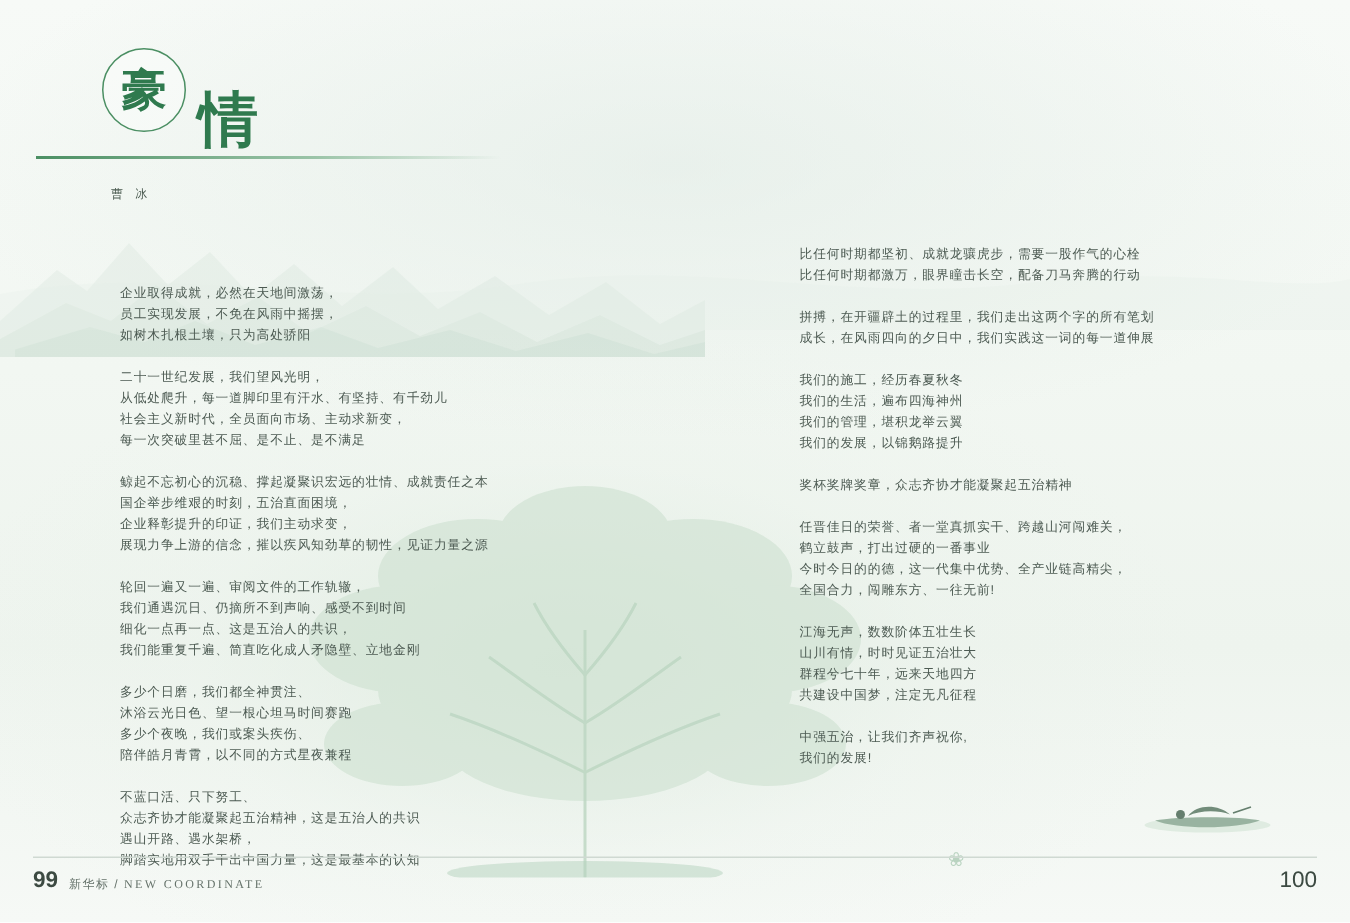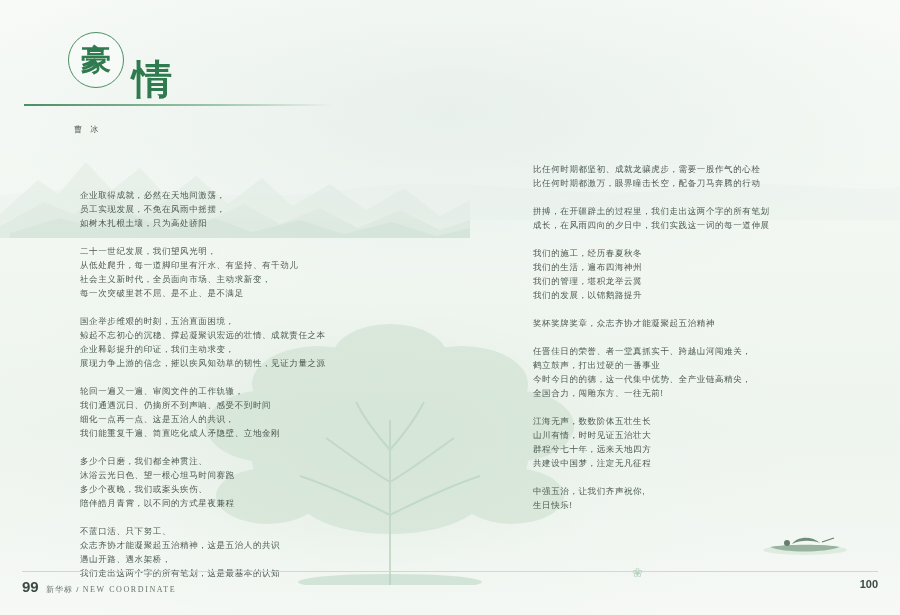--- a/index.html
+++ b/index.html
@@ -61,21 +61,21 @@
   .boat{position:absolute;left:762px;top:528px;width:86px;height:28px;opacity:.85;}
   
   .snow{position:absolute;left:632px;top:565px;color:#b9d3c0;font-size:13px;}
   
   .footrule{
     position:absolute;left:22px;top:571px;width:856px;height:1px;background:#cfd9d2;
   }
   .pageno-l{position:absolute;left:22px;top:578px;color:#3c4a42;font-size:15px;font-weight:700;}
   .foot-l{position:absolute;left:46px;top:584px;color:#66736b;font-size:8px;letter-spacing:1px;}
   .foot-l .en{font-family:"Liberation Serif", serif;letter-spacing:1.6px;}
-  .pageno-r{position:absolute;right:22px;top:578px;color:#3c4a42;font-size:11px;font-weight:700;}
+  .pageno-r{position:absolute;right:22px;top:578px;color:#3c4a42;font-size:15px;font-weight:400;}
   .foot-r{position:absolute;right:52px;top:584px;color:#66736b;font-size:8px;letter-spacing:1px;text-align:right;margin-top:48px;}
   .foot-r .en{font-style:italic;font-family:"Liberation Serif", serif;}
 </style>
 </head>
 <body>
 
 <div class="page">
 
   <svg class="mountains" viewBox="0 0 470 120" preserveAspectRatio="none">
     <path d="M0,96 L38,62 L58,76 L86,44 L112,72 L140,50 L168,80 L196,58 L228,86 L262,60 L292,88 L330,66 L366,92 L404,70 L440,98 L470,82 L470,120 L0,120 Z" fill="#c9dcd0" opacity="0.45"></path>
@@ -128,42 +128,42 @@
         <div class="line">员工实现发展，不免在风雨中摇摆，</div>
         <div class="line">如树木扎根土壤，只为高处骄阳</div>
       </div>
       <div class="stanza">
         <div class="line">二十一世纪发展，我们望风光明，</div>
         <div class="line">从低处爬升，每一道脚印里有汗水、有坚持、有千劲儿</div>
         <div class="line">社会主义新时代，全员面向市场、主动求新变，</div>
         <div class="line">每一次突破里甚不屈、是不止、是不满足</div>
       </div>
       <div class="stanza">
+        <div class="line">鲸起不忘初心的沉稳、撑起凝聚识宏远的壮情、成就责任之本</div>
         <div class="line">国企举步维艰的时刻，五治直面困境，</div>
-        <div class="line">鲸起不忘初心的沉稳、撑起凝聚识宏远的壮情、成就责任之本</div>
         <div class="line">企业释彰提升的印证，我们主动求变，</div>
         <div class="line">展现力争上游的信念，摧以疾风知劲草的韧性，见证力量之源</div>
       </div>
       <div class="stanza">
         <div class="line">轮回一遍又一遍、审阅文件的工作轨辙，</div>
         <div class="line">我们通遇沉日、仍摘所不到声响、感受不到时间</div>
         <div class="line">细化一点再一点、这是五治人的共识，</div>
         <div class="line">我们能重复千遍、简直吃化成人矛隐壁、立地金刚</div>
       </div>
       <div class="stanza">
         <div class="line">多少个日磨，我们都全神贯注、</div>
         <div class="line">沐浴云光日色、望一根心坦马时间赛跑</div>
         <div class="line">多少个夜晚，我们或案头疾伤、</div>
         <div class="line">陪伴皓月青霄，以不同的方式星夜兼程</div>
       </div>
       <div class="stanza">
         <div class="line">不蓝口活、只下努工、</div>
         <div class="line">众志齐协才能凝聚起五治精神，这是五治人的共识</div>
         <div class="line">遇山开路、遇水架桥，</div>
-        <div class="line">我们走出这两个字的所有笔划，这是最基本的认知</div>
+        <div class="line">脚踏实地用双手干出中国力量，这是最基本的认知</div>
       </div>
     </div>
   <div class="colR">
       <div class="stanza">
         <div class="line">比任何时期都坚初、成就龙骧虎步，需要一股作气的心栓</div>
         <div class="line">比任何时期都激万，眼界瞳击长空，配备刀马奔腾的行动</div>
       </div>
       <div class="stanza">
         <div class="line">拼搏，在开疆辟土的过程里，我们走出这两个字的所有笔划</div>
         <div class="line">成长，在风雨四向的夕日中，我们实践这一词的每一道伸展</div>
@@ -184,21 +184,21 @@
         <div class="line">全国合力，闯雕东方、一往无前!</div>
       </div>
       <div class="stanza">
         <div class="line">江海无声，数数阶体五壮生长</div>
         <div class="line">山川有情，时时见证五治壮大</div>
         <div class="line">群程兮七十年，远来天地四方</div>
         <div class="line">共建设中国梦，注定无凡征程</div>
       </div>
       <div class="stanza">
         <div class="line">中强五治，让我们齐声祝你,</div>
-        <div class="line">生日快乐!</div>
+        <div class="line">我们的发展!</div>
       </div>
     </div>
 
   <svg class="boat" viewBox="0 0 86 28">
     <ellipse cx="43" cy="22" rx="42" ry="5" fill="#dceade"></ellipse>
     <path d="M8,19 C22,25 62,25 78,19 C66,16 22,16 8,19 Z" fill="#8aa893"></path>
     <path d="M30,16 C36,8 50,8 58,15 C50,12 38,12 30,16 Z" fill="#5c7a66"></path>
     <circle cx="25" cy="15" r="3" fill="#4d6a57"></circle>
     <path d="M60,14 L72,10" stroke="#4d6a57" stroke-width="1.2" fill="none"></path>
   </svg>

